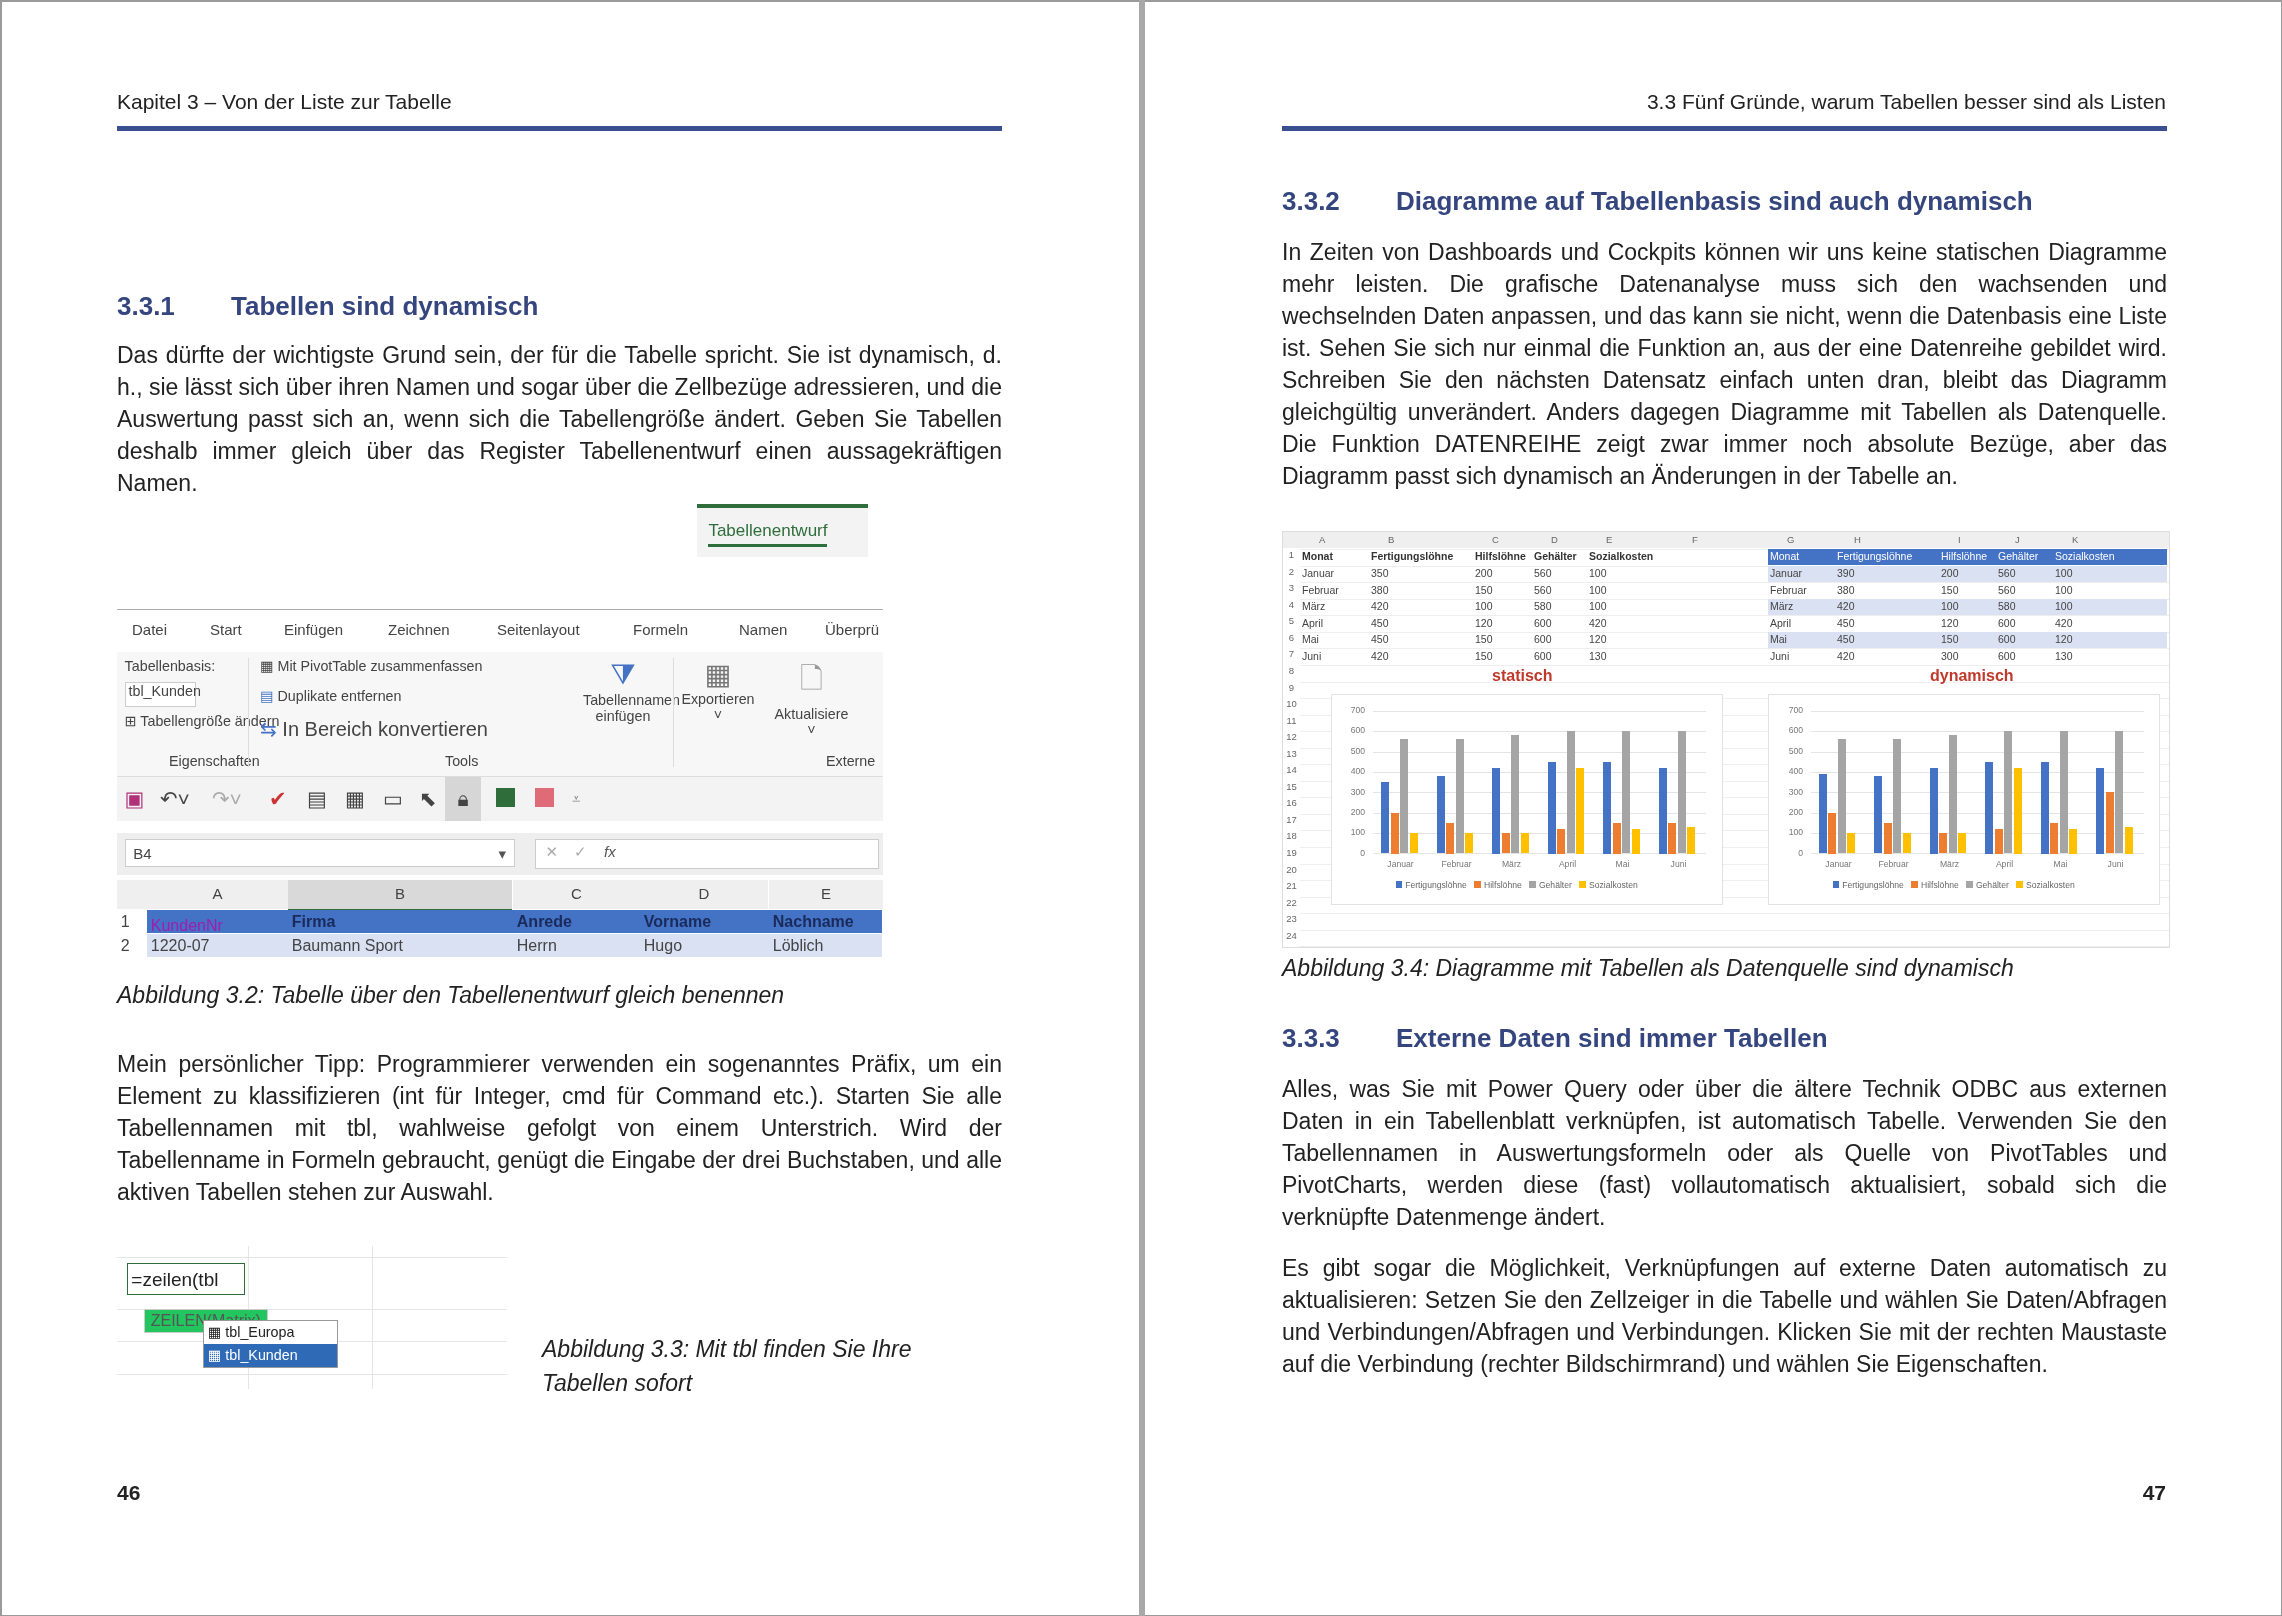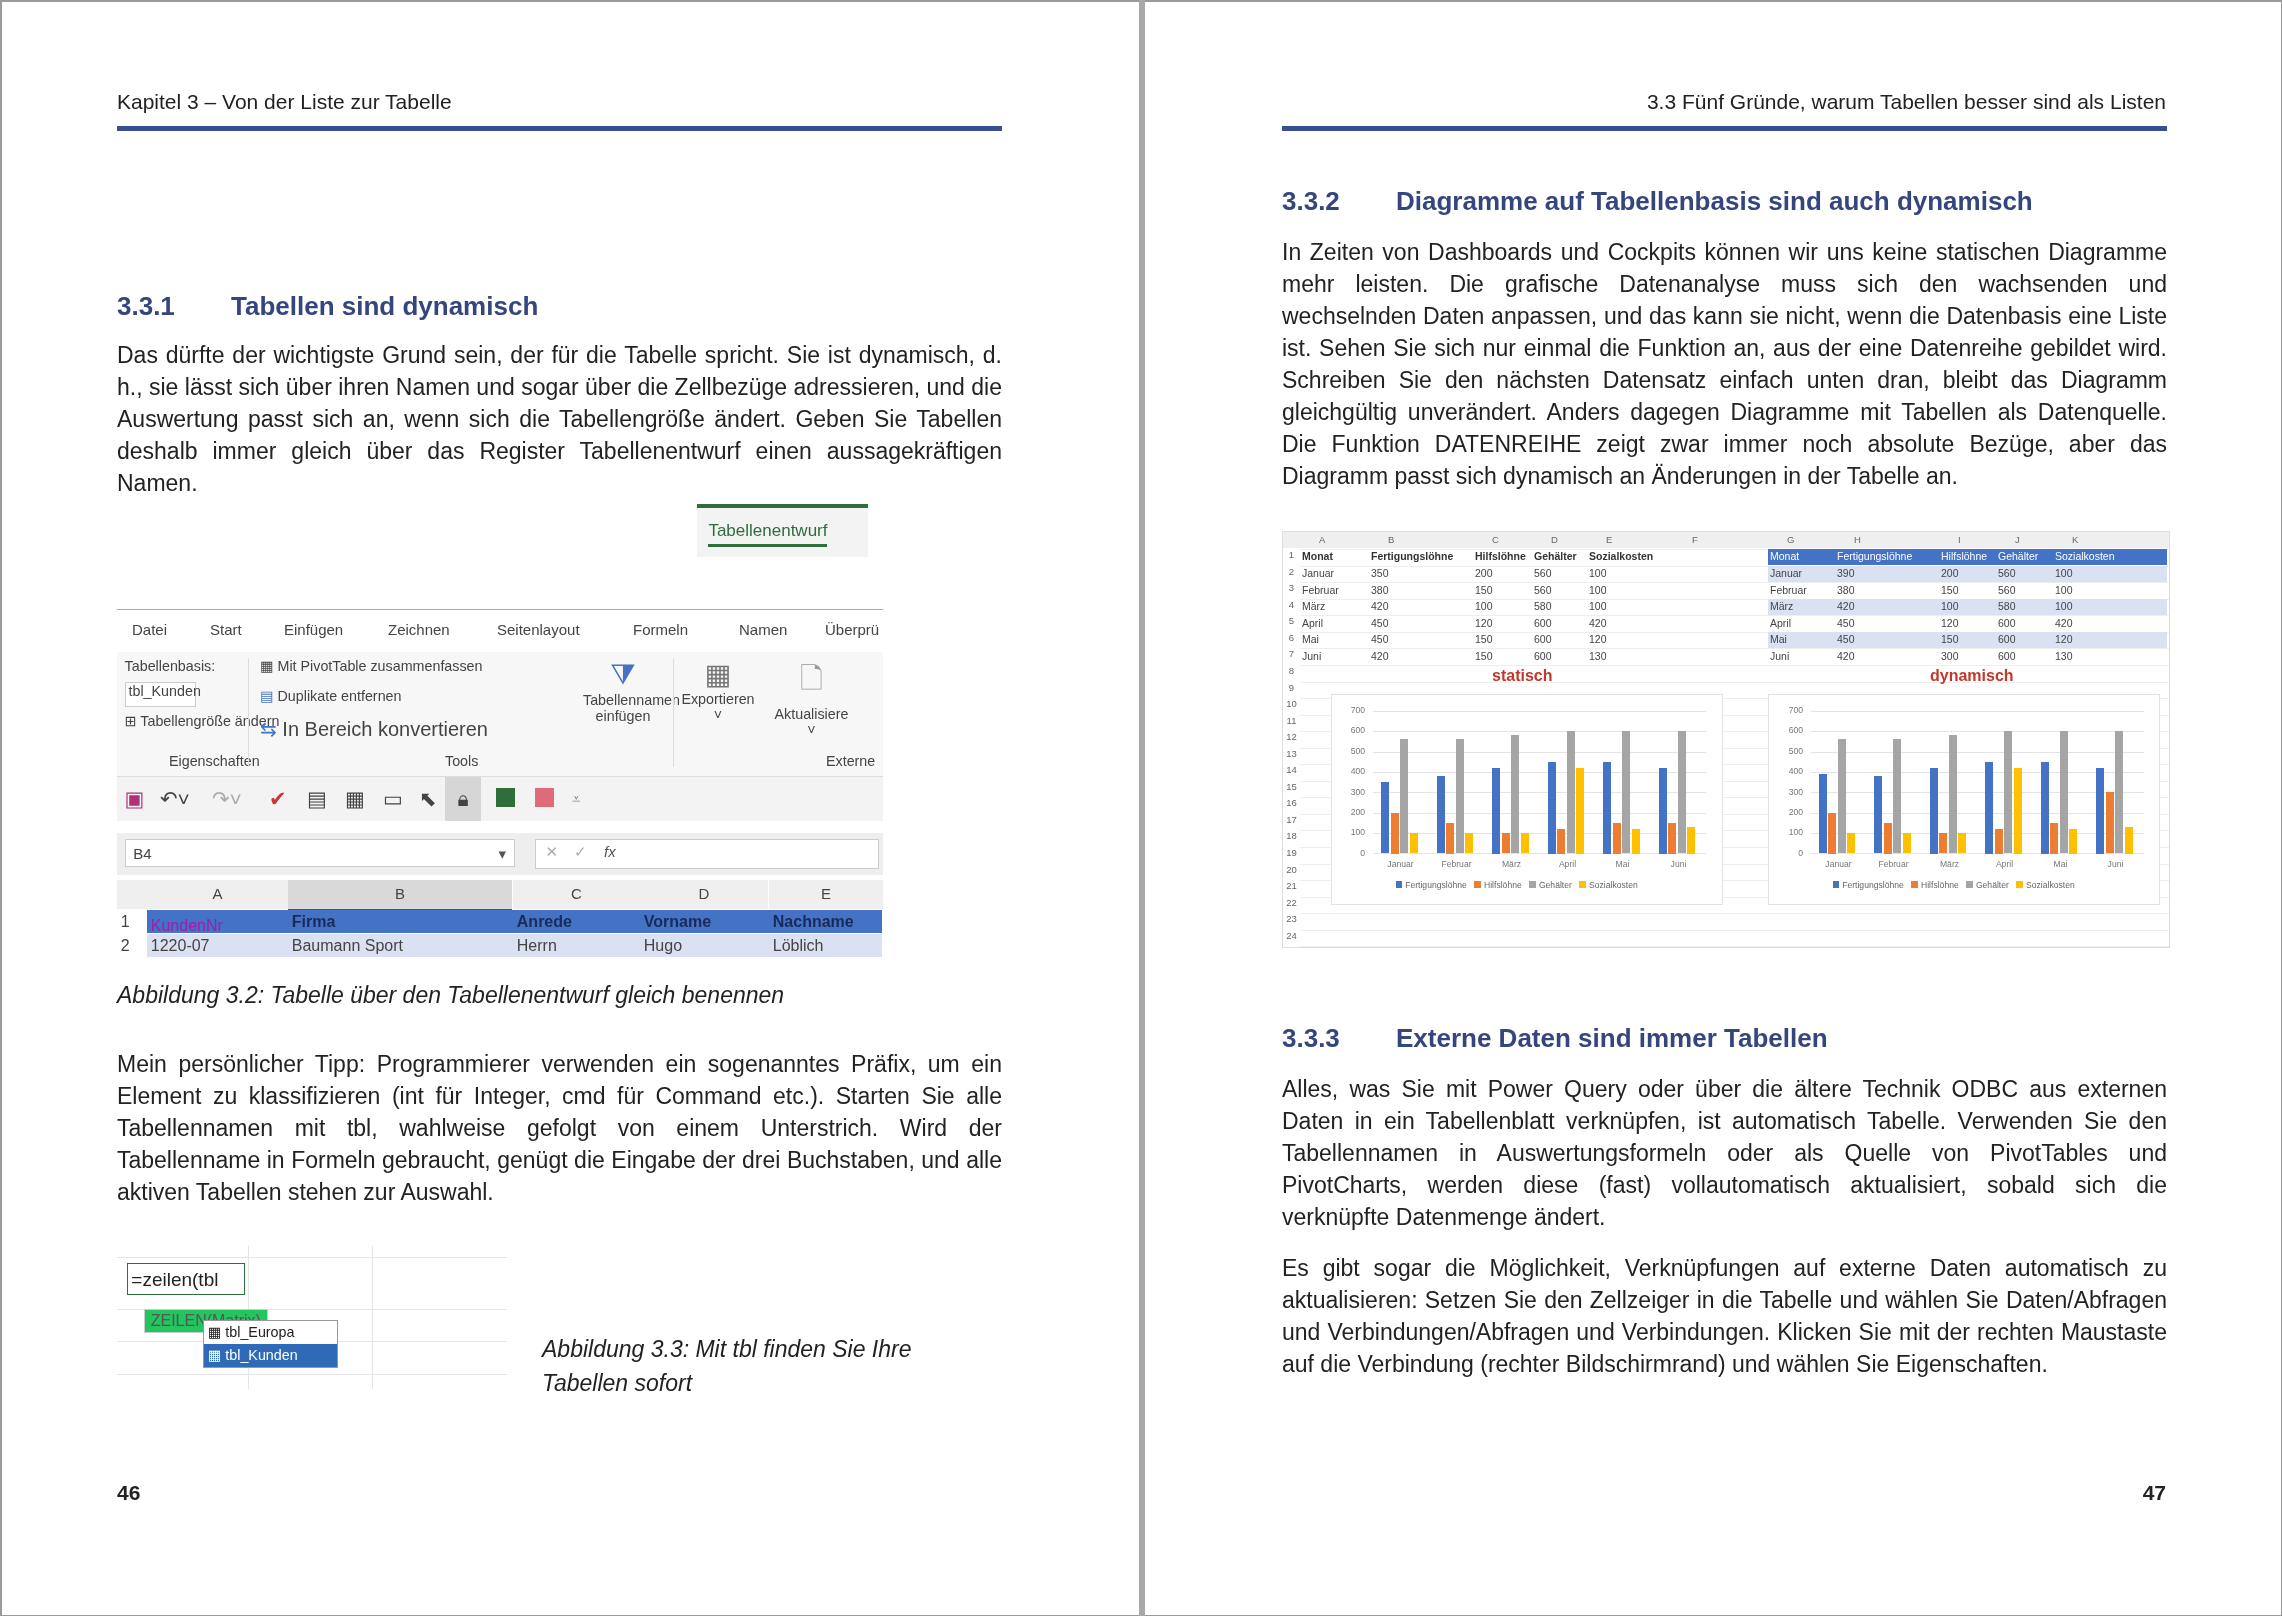--- a/index.html
+++ b/index.html
@@ -420,20 +420,21 @@
         <div style="position:absolute;left:786px;top:297px;width:8px;height:24.5px;background:#ffc000"></div>
         <div style="position:absolute;left:750px;top:327px;width:55px;text-align:center;font-size:8.6px;color:#777">Mai</div>
         <div style="position:absolute;left:813px;top:236px;width:8px;height:86px;background:#4472c4"></div>
         <div style="position:absolute;left:823px;top:260px;width:8px;height:61px;background:#ed7d31"></div>
         <div style="position:absolute;left:832px;top:199px;width:8px;height:122px;background:#a5a5a5"></div>
         <div style="position:absolute;left:842px;top:295px;width:8px;height:26.5px;background:#ffc000"></div>
         <div style="position:absolute;left:805px;top:327px;width:55px;text-align:center;font-size:8.6px;color:#777">Juni</div>
         <div class="legend" style="left:542px;top:348px"><i style="background:#4472c4"></i>Fertigungslöhne<i style="background:#ed7d31"></i>Hilfslöhne<i style="background:#a5a5a5"></i>Gehälter<i style="background:#ffc000"></i>Sozialkosten</div>
       </div>
   </div>
+  <div class="caption" style="left:137px;top:955px">Abbildung 3.4: Diagramme mit Tabellen als Datenquelle sind dynamisch</div>
 
   <div class="h3" style="left:137px;top:1023px">
     <span class="num">3.3.3</span><span>Externe Daten sind immer Tabellen</span>
   </div>
   <div class="body" style="left:137px;top:1073px;width:885px">Alles, was Sie mit Power Query oder über die ältere Technik ODBC aus externen Daten in ein Tabellenblatt verknüpfen, ist automatisch Tabelle. Verwenden Sie den Tabellennamen in Auswertungsformeln oder als Quelle von PivotTables und PivotCharts, werden diese (fast) vollautomatisch aktualisiert, sobald sich die verknüpfte Datenmenge ändert.</div>
   <div class="body" style="left:137px;top:1252px;width:885px">Es gibt sogar die Möglichkeit, Verknüpfungen auf externe Daten automatisch zu aktualisieren: Setzen Sie den Zellzeiger in die Tabelle und wählen Sie Daten/Abfragen und Verbindungen/Abfragen und Verbindungen. Klicken Sie mit der rechten Maustaste auf die Verbindung (rechter Bildschirmrand) und wählen Sie Eigenschaften.</div>
   <div class="pageno" style="right:117px">47</div>
 </div>
 
 

